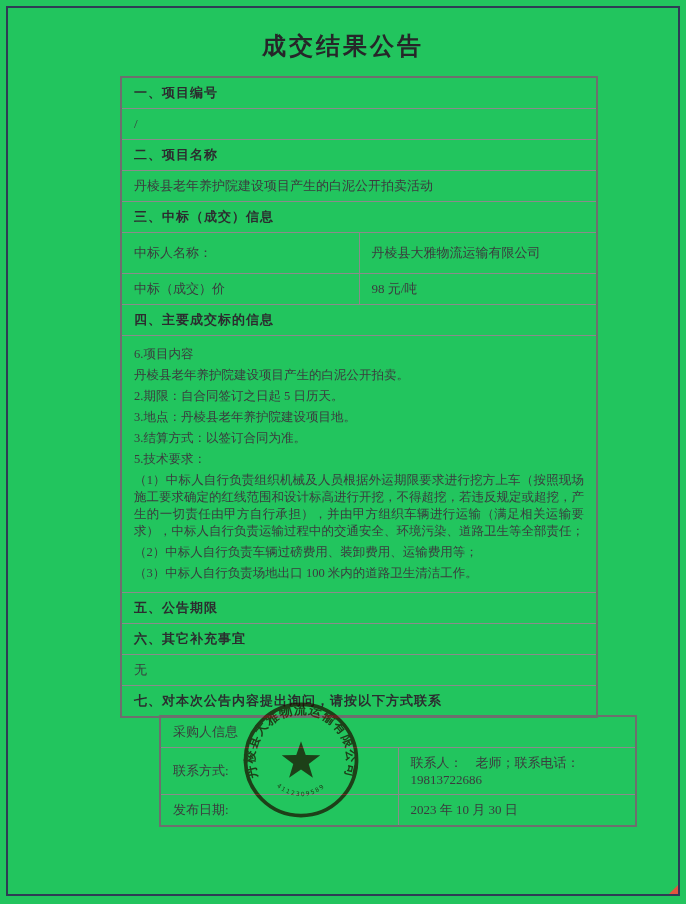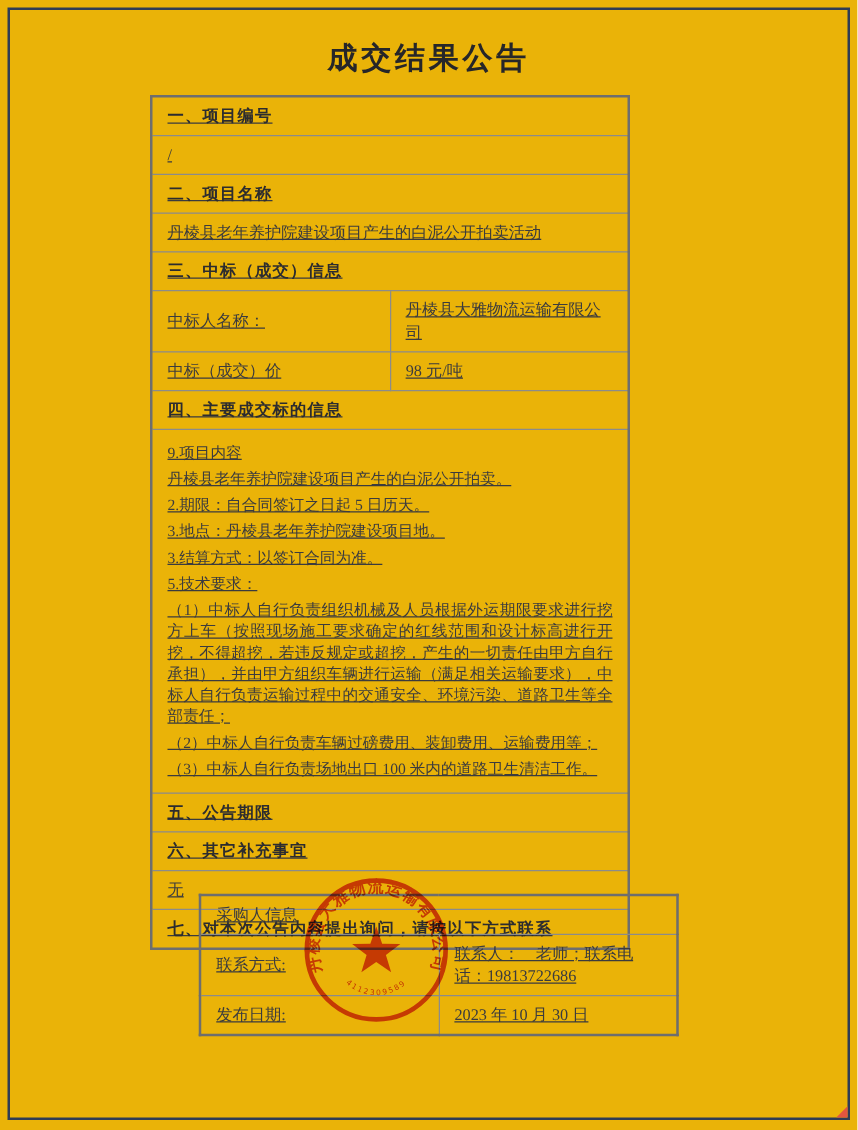--- a/index.html
+++ b/index.html
@@ -1,19 +1,19 @@
 <!DOCTYPE html>
 <html><head>
 <meta charset="utf-8">
 <style>
   html,body{margin:0;padding:0;background:#ffffff;}
   .page{
     position:relative;
     width:686px;height:904px;
-    background:#eab308;
+    background:#22c55e;
     font-family:"Liberation Serif","DejaVu Serif",serif;
     color:#3a3a3c;
     overflow:hidden;
   }
   .page-border{
     position:absolute;left:6px;top:6px;width:670px;height:886px;
     border:2px solid #2e3c55;
     pointer-events:none;
   }
   .corner-mark{
@@ -21,23 +21,23 @@
     width:0;height:0;
     border-left:9px solid transparent;
     border-bottom:9px solid #e2553f;
   }
   .title{
     position:absolute;left:0;top:30px;width:100%;
     margin:0;text-align:center;
     font-size:24px;font-weight:bold;letter-spacing:3px;color:#262629;
   }
   table.doc-table{
-    position:absolute;left:120px;width:384px;
+    position:absolute;left:120px;width:478px;
     border-collapse:collapse;table-layout:fixed;
-    font-size:13px;color:#3b3b3e;text-decoration:underline;
+    font-size:13px;color:#3b3b3e;
   }
   table.main{top:76px;}
   table.purchaser{top:715px;}
   table.doc-table td{
     border:1px solid #8b8b8b;
     padding:6px 12px;
     vertical-align:middle;
     background:transparent;
   }
   table.main{border:2px solid #6e6e6e;}
@@ -89,21 +89,21 @@
     </tr>
     <tr class="mid">
       <td class="lbl">中标（成交）价</td>
       <td class="val">98 元/吨</td>
     </tr>
     <tr class="mid">
           <td colspan="2" class="hdr">四、主要成交标的信息</td>
         </tr>
     <tr>
           <td colspan="2" class="big">
-      <p>9.项目内容</p>
+      <p>6.项目内容</p>
       <p>丹棱县老年养护院建设项目产生的白泥公开拍卖。</p>
       <p>2.期限：自合同签订之日起 5 日历天。</p>
       <p>3.地点：丹棱县老年养护院建设项目地。</p>
       <p>3.结算方式：以签订合同为准。</p>
       <p>5.技术要求：</p>
       <p>（1）中标人自行负责组织机械及人员根据外运期限要求进行挖方上车（按照现场施工要求确定的红线范围和设计标高进行开挖，不得超挖，若违反规定或超挖，产生的一切责任由甲方自行承担），并由甲方组织车辆进行运输（满足相关运输要求），中标人自行负责运输过程中的交通安全、环境污染、道路卫生等全部责任；</p>
       <p>（2）中标人自行负责车辆过磅费用、装卸费用、运输费用等；</p>
       <p>（3）中标人自行负责场地出口 100 米内的道路卫生清洁工作。</p>
     </td>
         </tr>

